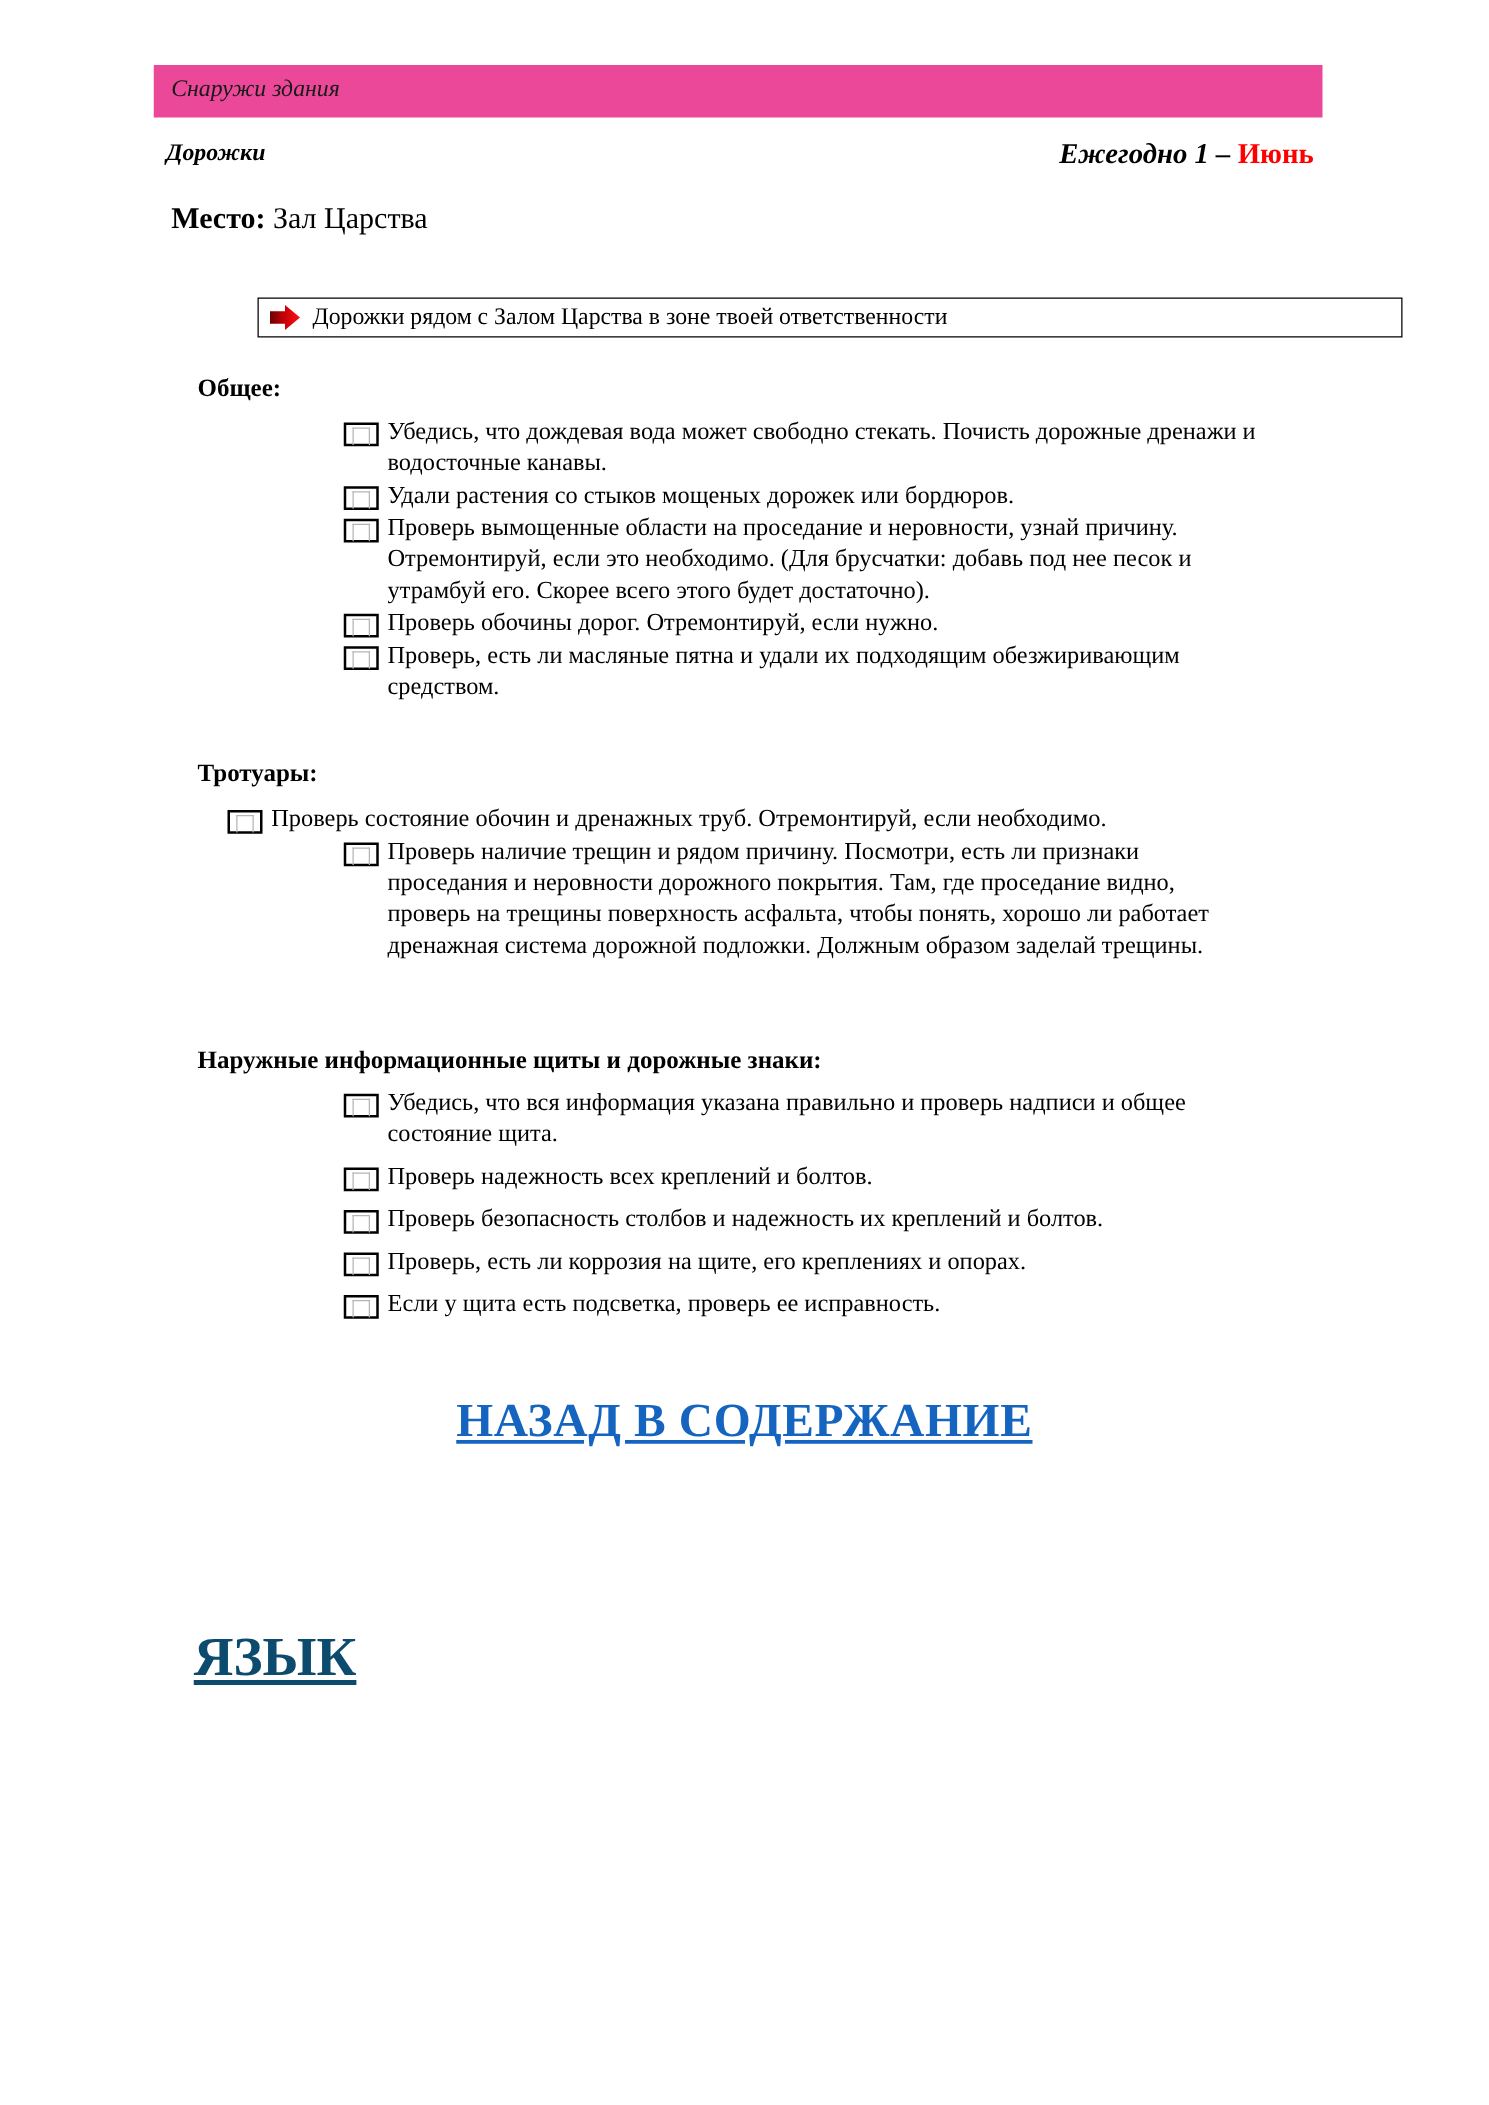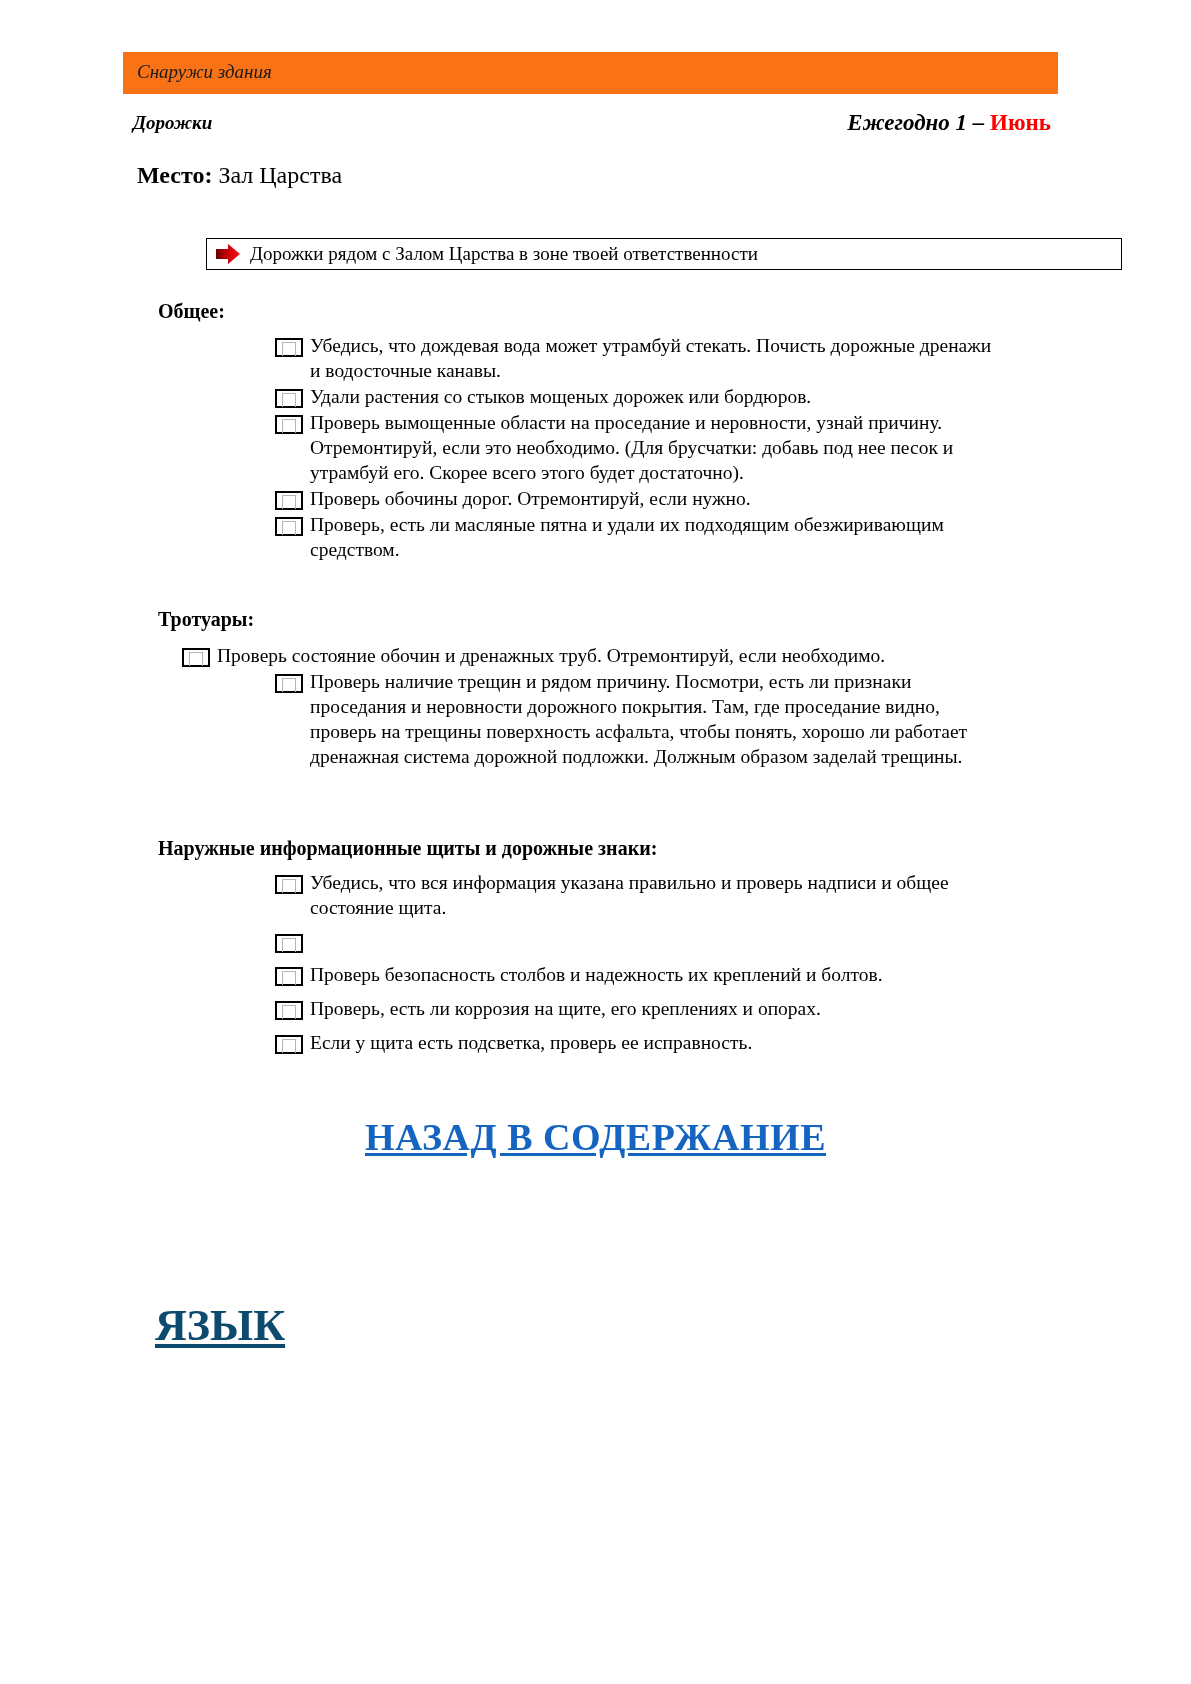--- a/index.html
+++ b/index.html
@@ -22,21 +22,21 @@
     box-sizing: border-box;
   }
 
   
   .header-band {
     position: absolute;
     left: 123px;
     top: 52px;
     width: 935px;
     height: 42px;
-    background: #f97316;
+    background: #ec4899;
   }
   .header-band-text {
     position: absolute;
     left: 14px;
     top: 8px;
     font-style: italic;
     font-size: 19px;
     line-height: 24px;
     color: #1a1a1a;
     white-space: nowrap;
@@ -222,21 +222,21 @@
       </defs>
       <path d="M2,6 L14,6 L14,1 L26,11 L14,21 L14,16 L2,16 Z" fill="url(#arrGrad)"></path>
     </svg>
     <span class="callout-text">Дорожки рядом с Залом Царства в зоне твоей ответственности</span>
   </div>
 
   <div class="section-heading" style="left:158px; top:300px;">Общее:</div>
   <div class="checklist" style="top:333px;">
     <div class="check-item">
       <span class="checkbox"></span>
-      <span class="check-text">Убедись, что дождевая вода может утрамбуй стекать. Почисть дорожные дренажи и водосточные канавы.</span>
+      <span class="check-text">Убедись, что дождевая вода может свободно стекать. Почисть дорожные дренажи и водосточные канавы.</span>
     </div>
     <div class="check-item">
       <span class="checkbox"></span>
       <span class="check-text">Удали растения со стыков мощеных дорожек или бордюров.</span>
     </div>
     <div class="check-item">
       <span class="checkbox"></span>
       <span class="check-text">Проверь вымощенные области на проседание и неровности, узнай причину. Отремонтируй, если это необходимо. (Для брусчатки: добавь под нее песок и утрамбуй его. Скорее всего этого будет достаточно).</span>
     </div>
     <div class="check-item">
@@ -262,20 +262,21 @@
   </div>
 
   <div class="section-heading" style="left:158px; top:837px;">Наружные информационные щиты и дорожные знаки:</div>
   <div class="checklist spaced" style="top:870px;">
     <div class="check-item">
       <span class="checkbox"></span>
       <span class="check-text">Убедись, что вся информация указана правильно и проверь надписи и общее состояние щита.</span>
     </div>
     <div class="check-item">
       <span class="checkbox"></span>
+      <span class="check-text">Проверь надежность всех креплений и болтов.</span>
     </div>
     <div class="check-item">
       <span class="checkbox"></span>
       <span class="check-text">Проверь безопасность столбов и надежность их креплений и болтов.</span>
     </div>
     <div class="check-item">
       <span class="checkbox"></span>
       <span class="check-text">Проверь, есть ли коррозия на щите, его креплениях и опорах.</span>
     </div>
     <div class="check-item">

